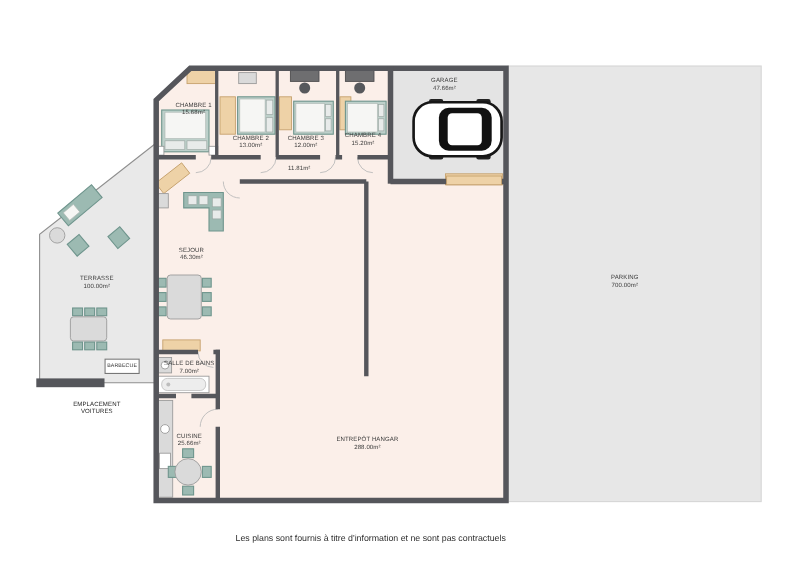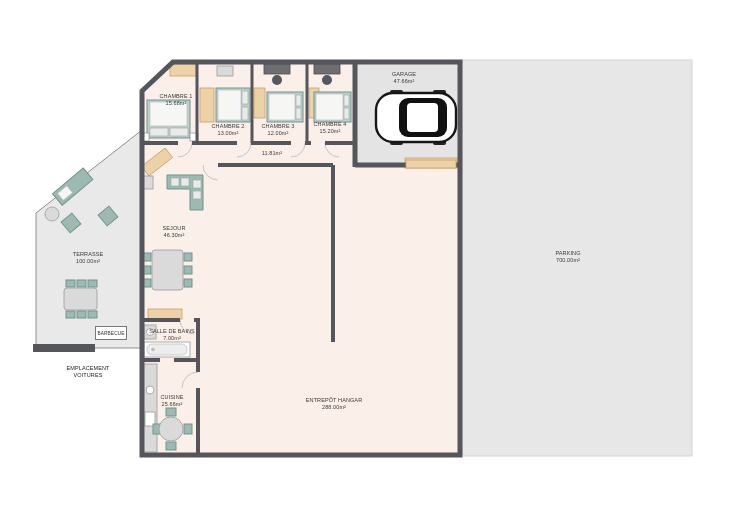--- a/index.html
+++ b/index.html
@@ -235,14 +235,15 @@
     <span class="ar">700.00m²</span>
   </div>
   <div class="room-label black-label wrap-label" style="left:88px;top:372px">
     <span class="nm">EMPLACEMENT VOITURES</span>
   </div>
 
   <div class="barbecue-box">
     <span>BARBECUE</span>
   </div>
 
+  <div class="disclaimer">Les plans sont fournis à titre d'information et ne sont pas contractuels</div>
 
 </div>
 
 </body></html>

